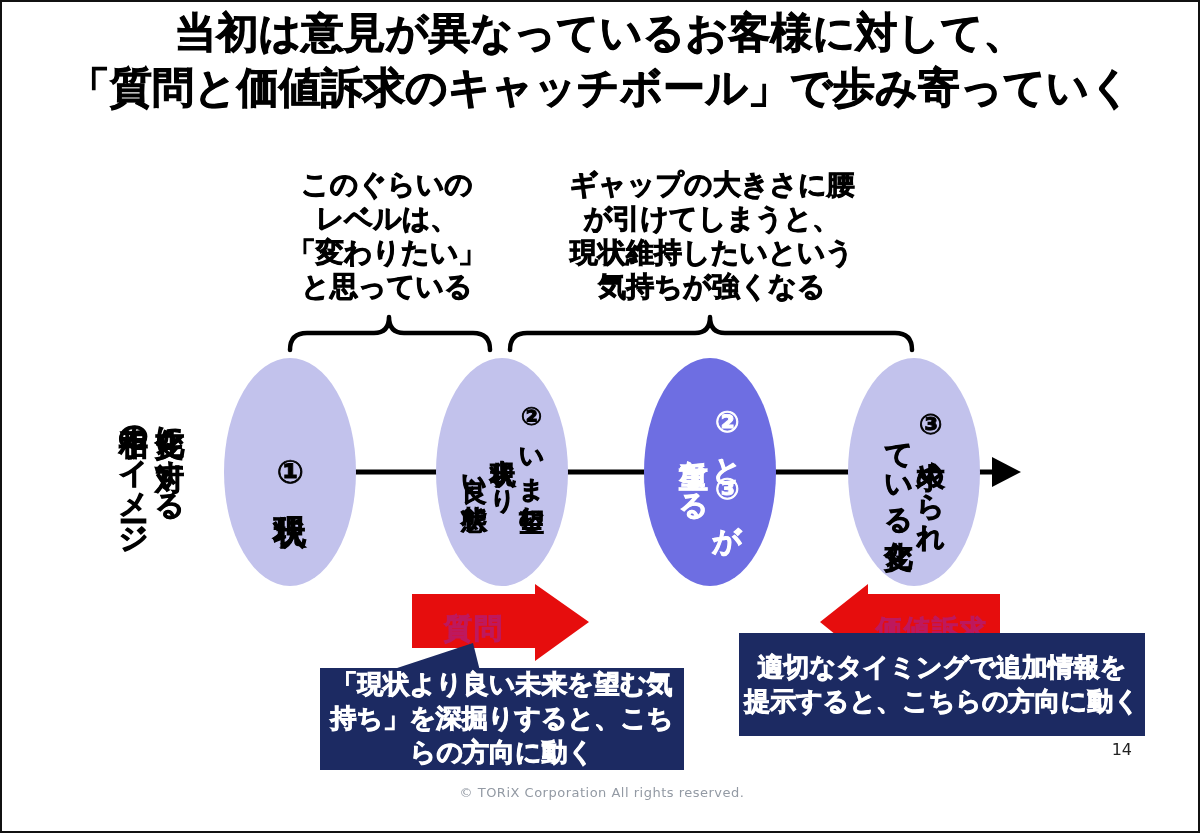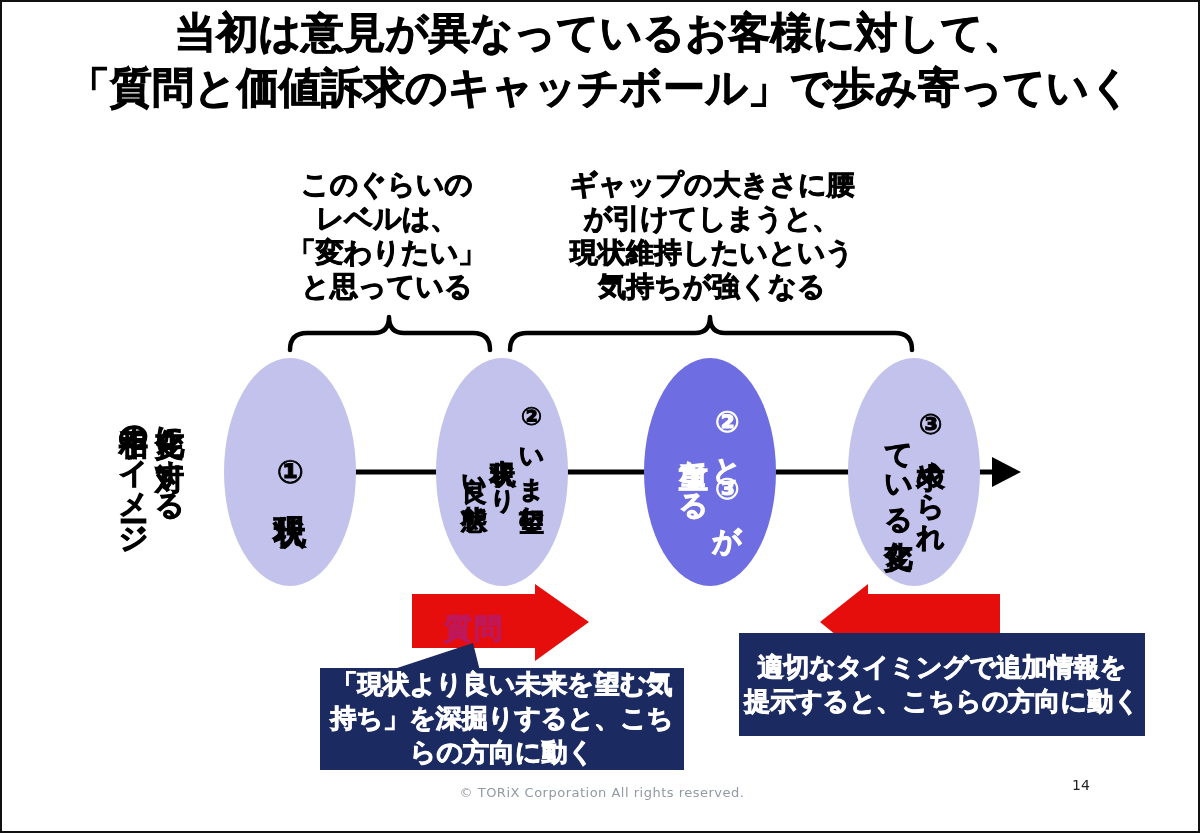--- a/index.html
+++ b/index.html
@@ -77,22 +77,22 @@
     text-align:center;font-size:26px;line-height:1.3;
   }
   .callout-left{left:318px;top:666px;width:364px;height:102px;}
   .callout-right{left:737px;top:631px;width:406px;height:103px;}
 
   .footer{
     position:absolute;left:0;top:783px;width:1200px;text-align:center;
     color:var(--footer-gray);font-size:13px;letter-spacing:0.5px;
   }
   .page-num{
-    position:absolute;left:1070px;top:775px;width:60px;text-align:left;
-    color:#222;font-size:14px;
+    position:absolute;left:1070px;top:738px;width:60px;text-align:right;
+    color:#222;font-size:16px;
   }
 </style>
 </head>
 <body>
 
 <div class="slide">
 
   <div class="title heavy pre">当初は意見が異なっているお客様に対して、
 「質問と価値訴求のキャッチボール」で歩み寄っていく</div>
 
@@ -133,20 +133,21 @@
   </div>
 
   <svg class="fg-svg" viewBox="0 0 1200 833">
     <polygon class="red-arrow" points="410,592 533,592 533,582 587,620 533,659 533,646 410,646"></polygon>
     <polygon class="red-arrow" points="998,592 866,592 866,582 818,620 866,659 866,646 998,646"></polygon>
     <polygon class="pointer" points="386,669 471,641 478,669"></polygon>
     <polygon class="pointer" points="828,669 844,639 911,669"></polygon>
   </svg>
 
   <div class="arrow-label question heavy">質問</div>
+  <div class="arrow-label value heavy">価値訴求</div>
 
   <div class="callout callout-left">
     <span class="heavy pre">「現状より良い未来を望む気
 持ち」を深掘りすると、こち
 らの方向に動く</span>
   </div>
   <div class="callout callout-right">
     <span class="heavy pre">適切なタイミングで追加情報を
 提示すると、こちらの方向に動く</span>
   </div>

